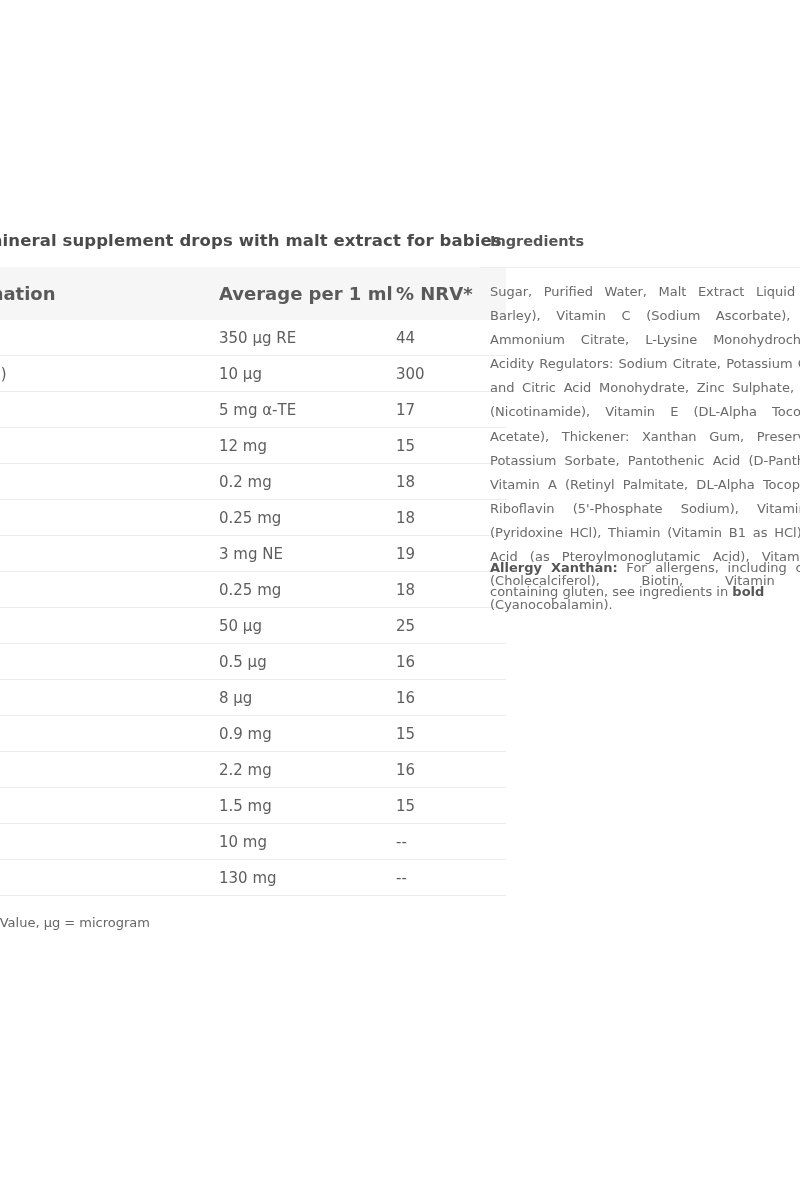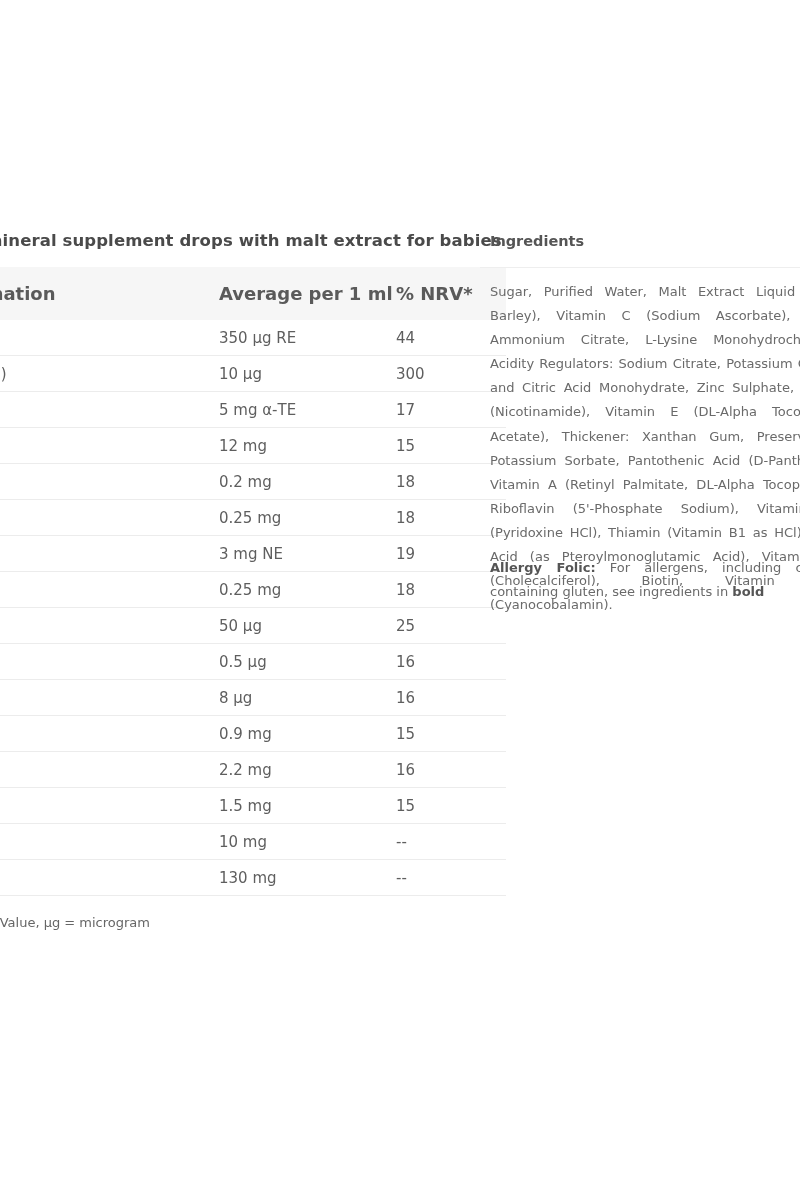--- a/index.html
+++ b/index.html
@@ -226,14 +226,14 @@
   <div class="footnotes">
     <p>*NRV = Nutrient Reference Value, µg = microgram</p>
     <p>IU = International Units.</p>
   </div>
 </div>
 
 <div class="right-col">
   <h3 class="ing-title">Ingredients</h3>
   <div class="ing-divider"></div>
   <p class="ing-text">Sugar, Purified Water, Malt Extract Liquid (from Barley), Vitamin C (Sodium Ascorbate), Ferric Ammonium Citrate, L-Lysine Monohydrochloride, Acidity Regulators: Sodium Citrate, Potassium Citrate and Citric Acid Monohydrate, Zinc Sulphate, Niacin (Nicotinamide), Vitamin E (DL-Alpha Tocopheryl Acetate), Thickener: Xanthan Gum, Preservative: Potassium Sorbate, Pantothenic Acid (D-Panthenol), Vitamin A (Retinyl Palmitate, DL-Alpha Tocopherol), Riboflavin (5'-Phosphate Sodium), Vitamin B6 (Pyridoxine HCl), Thiamin (Vitamin B1 as HCl), Folic Acid (as Pteroylmonoglutamic Acid), Vitamin D3 (Cholecalciferol), Biotin, Vitamin B12 (Cyanocobalamin).</p>
-  <p class="allergy"><b>Allergy Folic:</b><span> For allergens, including cereals containing gluten, see ingredients in </span><span class="bold-word">bold</span></p>
+  <p class="allergy"><b>Allergy Xanthan:</b><span> For allergens, including cereals containing gluten, see ingredients in </span><span class="bold-word">bold</span></p>
 </div>
 
 </body></html>

